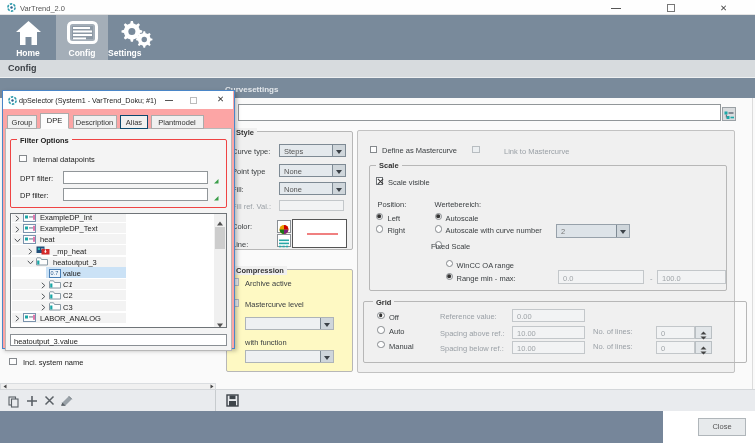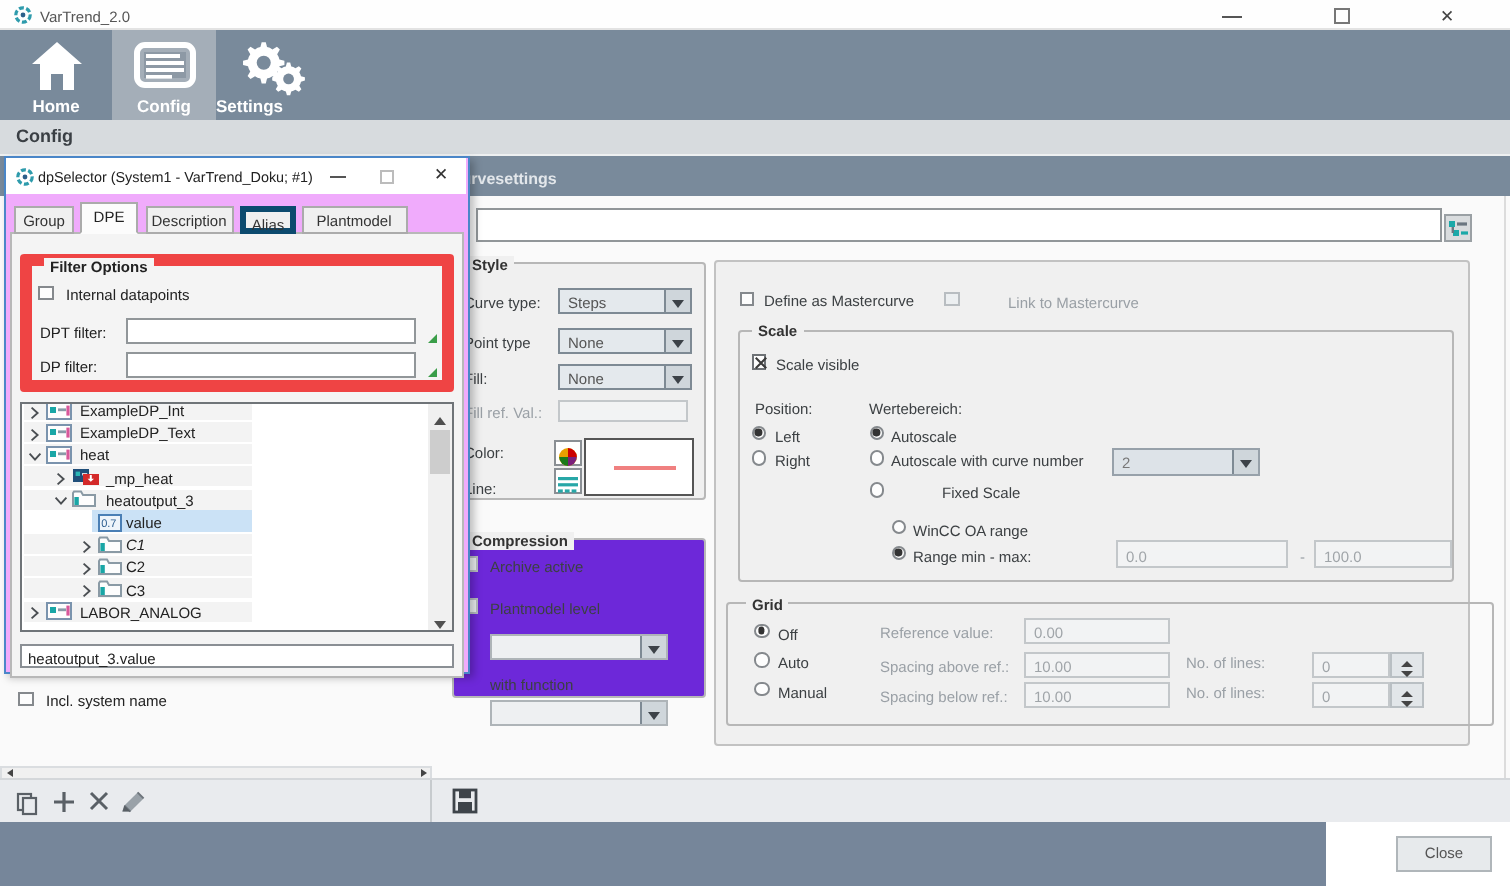--- a/index.html
+++ b/index.html
@@ -144,27 +144,27 @@
       <rect x="1" y="4.6" width="10" height="1.6" fill="#27a7a7"></rect>
       <rect x="1" y="7.7" width="2.4" height="1.6" fill="#27a7a7"></rect>
       <rect x="4.4" y="7.7" width="2.4" height="1.6" fill="#27a7a7"></rect>
       <rect x="7.8" y="7.7" width="2.4" height="1.6" fill="#27a7a7"></rect>
     </svg>
   </div>
   <div class="abs" style="left:292px;top:219px;width:55px;height:29px;background:#fff;border:1px solid #555;">
     <div class="abs" style="left:14px;top:13px;width:31px;height:1.6px;background:#f08080;"></div>
   </div>
 
-  <div class="grp" style="left:226px;top:269px;width:127px;height:80px;background:#6d28d9;">
+  <div class="grp" style="left:226px;top:269px;width:127px;height:103px;background:#fef9c3;">
     <span class="grptitle">Compression</span>
   </div>
   <span class="chk cdis" style="left:231px;top:278px;"></span>
   <span class="lbl" style="left:245px;top:279px;">Archive active</span>
   <span class="chk cdis" style="left:231px;top:299px;"></span>
-  <span class="lbl" style="left:245px;top:300px;">Plantmodel level</span>
+  <span class="lbl" style="left:245px;top:300px;">Mastercurve level</span>
   <div class="combo" style="left:245px;top:317px;width:89px;height:13px;background:#eef0f2;border-color:#aeb4b8;">
       <span class="arr"></span>
     </div>
   <span class="lbl" style="left:245px;top:338px;">with function</span>
   <div class="combo" style="left:245px;top:350px;width:89px;height:13px;background:#eef0f2;border-color:#aeb4b8;">
       <span class="arr"></span>
     </div>
 
   <div class="abs" style="left:357px;top:129.5px;width:378px;height:243px;background:#f0f0f0;border:1px solid #c2c2c2;border-radius:2px;"></div>
 
@@ -192,21 +192,21 @@
 
   <span class="radio sel" style="left:434.5px;top:212.5px;"></span>
   <span class="lbl" style="left:445.5px;top:213.5px;">Autoscale</span>
   <span class="radio" style="left:434.5px;top:225px;"></span>
   <span class="lbl" style="left:445.5px;top:226px;">Autoscale with curve number</span>
   <div class="combo" style="left:556px;top:224px;width:74px;height:14px;background:#dde3e8;border-color:#97a1aa;">
       <span class="val" style="color:#777;">2</span>
       <span class="arr"></span>
     </div>
   <span class="radio" style="left:434.5px;top:241px;"></span>
-  <span class="lbl" style="left:471px;top:242px;">Fixed Scale</span>
+  <span class="lbl" style="left:431px;top:242px;">Fixed Scale</span>
 
   <span class="radio" style="left:445.5px;top:259.5px;"></span>
   <span class="lbl" style="left:456.5px;top:260.5px;">WinCC OA range</span>
   <span class="radio sel" style="left:445.5px;top:272.5px;"></span>
   <span class="lbl" style="left:456.5px;top:273.5px;">Range min - max:</span>
   <div class="fielddis" style="left:558px;top:270px;width:86px;height:14px;">
       <span style="position:absolute;left:4px;top:2.5px;">0.0</span>
     </div>
   <span class="lbl dis" style="left:650px;top:274px;">-</span>
   <div class="fielddis" style="left:657px;top:270px;width:69px;height:14px;">
@@ -284,42 +284,42 @@
       <rect x="1" y="1" width="11" height="11" fill="none" stroke="#3e444a" stroke-width="1.4"></rect>
       <rect x="3.5" y="1.5" width="6" height="3.6" fill="#3e444a"></rect>
       <rect x="3" y="7" width="7" height="5" fill="#3e444a"></rect>
     </svg>
   </div>
 
   <div class="abs" style="left:0;top:411px;width:663px;height:32px;background:#76869a;padding-left:39px;">
     <div class="abs" style="left:698px;top:7px;width:48px;height:18px;background:#e7eaec;border:1px solid #b0b6ba;text-align:center;font-size:7.5px;color:#555;line-height:16px;">Close</div>
   </div>
 
-  <div class="abs" style="left:2px;top:78px;width:233px;height:259px;background:#f0abfc;border:1.5px solid #4a86c8;box-shadow:2px 2px 4px rgba(0,0,0,0.25);">
+  <div class="abs" style="left:2px;top:90px;width:233px;height:259px;background:#fca5a5;border:1.5px solid #4a86c8;box-shadow:2px 2px 4px rgba(0,0,0,0.25);">
 
     <div class="abs" style="left:0;top:0;width:230px;height:18px;background:#fff;">
       <svg class="abs" style="left:5px;top:4.5px" width="9" height="9" viewBox="0 0 9 9">
         <circle cx="4.5" cy="4.5" r="3.6" fill="none" stroke="#2e9bac" stroke-width="1.6" stroke-dasharray="2.5 1.2"></circle>
         <circle cx="4.5" cy="4.5" r="1.2" fill="#2c5f8a"></circle>
       </svg>
       <span class="lbl" style="left:16px;top:5px;color:#222;font-size:7.2px;">dpSelector (System1 - VarTrend_Doku; #1)</span>
       <div class="abs" style="left:162px;top:9px;width:8px;height:1.2px;background:#555;"></div>
       <div class="abs" style="left:187px;top:5.5px;width:7px;height:7px;border:1px solid #bcbcbc;"></div>
       <span class="lbl" style="left:214px;top:3px;color:#333;font-size:8.5px;">✕</span>
     </div>
 
     <div class="abs" style="left:1.5px;top:36.5px;width:227px;height:223px;background:#f4f4f4;border:1px solid #b8b8b8;"></div>
 
     <div class="abs" style="left:4px;top:23.5px;width:30px;height:14px;background:#f0f0f0;border:1px solid #ababab;text-align:center;font-size:7.5px;color:#333;line-height:13px;">Group</div>
     <div class="abs" style="left:37px;top:22px;width:29px;height:15.5px;background:#fcfcfc;border:1px solid #ababab;border-bottom:1px solid #fcfcfc;text-align:center;z-index:2;font-size:7.5px;color:#222;line-height:14px;">DPE</div>
     <div class="abs" style="left:69.5px;top:23.5px;width:44px;height:14px;background:#f0f0f0;border:1px solid #ababab;text-align:center;font-size:7.5px;color:#333;line-height:13px;">Description</div>
-    <div class="abs" style="left:117px;top:23.5px;width:28px;height:14px;background:#f0f0f0;border:3px solid #0c4a6e;text-align:center;font-size:7.5px;color:#333;line-height:13px;">Alias</div>
+    <div class="abs" style="left:117px;top:23.5px;width:28px;height:14px;background:#f0f0f0;border:1px solid #0c4a6e;text-align:center;font-size:7.5px;color:#333;line-height:13px;">Alias</div>
     <div class="abs" style="left:147.5px;top:23.5px;width:53px;height:14px;background:#f0f0f0;border:1px solid #ababab;text-align:center;font-size:7.5px;color:#333;line-height:13px;">Plantmodel</div>
 
-    <div class="abs" style="left:7px;top:48px;width:217px;height:69px;border:6px solid #ef4444;border-radius:2px;">
+    <div class="abs" style="left:7px;top:48px;width:217px;height:69px;border:1px solid #ef4444;border-radius:2px;">
       <span class="grptitle" style="background:#f4f4f4;color:#222;">Filter Options</span>
     </div>
     <span class="chk" style="left:16px;top:63.5px;"></span>
     <span class="lbl" style="left:30px;top:64px;color:#222;">Internal datapoints</span>
     <span class="lbl" style="left:17px;top:83px;color:#222;">DPT filter:</span>
     <div class="field" style="left:60px;top:80px;width:145px;height:13px;"></div>
     <svg class="abs" style="left:211px;top:88px" width="4.5" height="4.5" viewBox="0 0 5 5">
         <path d="M5 0 L5 5 L0 5 Z" fill="#3a9e49"></path>
       </svg>
     <span class="lbl" style="left:17px;top:100px;color:#222;">DP filter:</span>

